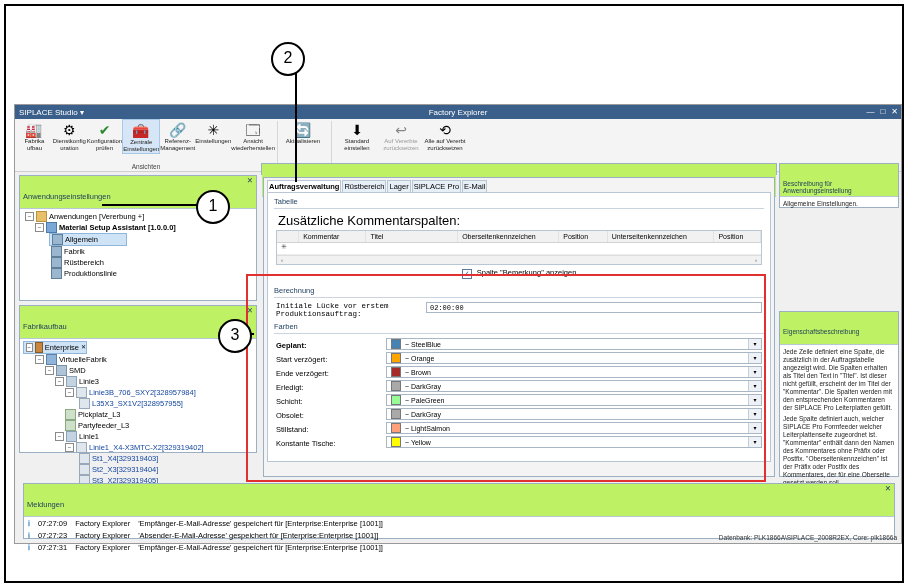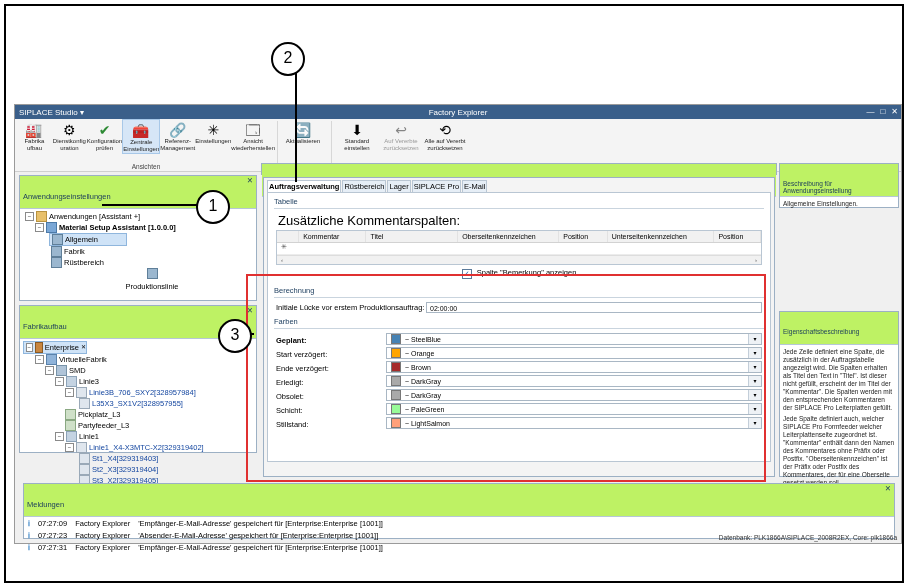--- a/index.html
+++ b/index.html
@@ -41,21 +41,21 @@
   .section{font-size:7.5px;color:#1a3b5c;margin:4px 0 2px 6px;}
   .hr{height:1px;background:#c9d4de;margin:2px 6px 4px 6px;}
   .grid{margin:0 8px;border:1px solid #b9c6d3;background:#fff;}
   .ghdr{display:flex;font-size:7px;background:#f1f1f1;border-bottom:1px solid #d2d2d2;}
   .ghdr div{padding:2px 4px;border-right:1px solid #e2e2e2;}
   .grow{height:11px;border-bottom:1px solid #ececec;font-size:7px;padding-left:4px;color:#555;}
   .scrollh{height:8px;background:#f1f1f1;border-top:1px solid #ddd;position:relative;}
   .scrollh .lft,.scrollh .rgt{position:absolute;top:0;font-size:6px;line-height:8px;width:10px;text-align:center;color:#555;}
   .scrollh .lft{left:0;}.scrollh .rgt{right:0;}
   .chkline{text-align:center;font-size:7.5px;padding:3px 0;}
-  .inputrow{display:flex;align-items:center;margin:0 8px 3px 8px;font-size:7.5px;}
+  .inputrow{display:flex;margin:0 8px 3px 8px;font-size:7.5px;font-family:Liberation Mono, monospace;}
   .inputrow .lbl{width:150px;}
   .txtin{flex:1;height:11px;border:1px solid #a9b7c4;background:#fff;font-size:7px;padding:0 3px;box-sizing:border-box;line-height:11px;}
   .colorrow{display:flex;align-items:flex-end;margin:0 8px 2px 8px;font-size:7.5px;}
   .colorrow .lbl{width:110px;}
   .combo{flex:1;height:12px;border:1px solid #a9b7c4;background:#fff;display:flex;align-items:center;position:relative;box-sizing:border-box;}
   .swatch{width:8px;height:8px;border:1px solid #777;margin:0 4px;}
   .combo .cv{font-size:7px;}
   .combo .arrow{position:absolute;right:0;top:0;width:12px;height:10px;background:#eef2f6;border-left:1px solid #c3ced9;text-align:center;font-size:6px;line-height:10px;}
   
   .desc{font-size:6.5px;line-height:8px;padding:3px;color:#222;}
@@ -146,40 +146,40 @@
 
     <div class="panel" style="left:4px;top:70px;width:238px;height:126px;">
       <div class="panelhdr">
         <span>Anwendungseinstellungen</span>
         <span class="x">✕</span>
       </div>
       <div class="tree">
         <div class="tnode" style="padding-left:2px;">
           <span class="sq">−</span>
           <span class="ico" style="background:#e8c06a;border:1px solid #b99340;"></span>
-          <span>Anwendungen [Assistant +]</span>
+          <span>Anwendungen [Vererbung +]</span>
         </div>
         <div class="tnode" style="padding-left:12px;">
           <span class="sq">−</span>
           <span class="ico" style="background:#7aa7d6;border:1px solid #4c7aa8;"></span>
           <span style="font-weight:bold;">Material Setup Assistant [1.0.0.0]</span>
         </div>
         <div class="tnode selrow" style="margin-left:26px;width:74px;padding-left:2px;">
           <span class="ico" style="background:#9bb7cf;border:1px solid #5f7f99;"></span>
           <span>Allgemein</span>
         </div>
         <div class="tnode" style="padding-left:28px;">
           <span class="ico" style="background:#9bb7cf;border:1px solid #5f7f99;"></span>
           <span>Fabrik</span>
         </div>
         <div class="tnode" style="padding-left:28px;">
           <span class="ico" style="background:#9bb7cf;border:1px solid #5f7f99;"></span>
           <span>Rüstbereich</span>
         </div>
-        <div class="tnode" style="padding-left:28px;flex-direction:column;">
+        <div class="tnode" style="padding-left:28px;">
           <span class="ico" style="background:#9bb7cf;border:1px solid #5f7f99;"></span>
           <span>Produktionslinie</span>
         </div>
       </div>
     </div>
 
     <div class="panel" style="left:4px;top:200px;width:238px;height:148px;">
       <div class="panelhdr">
         <span>Fabrikaufbau</span>
         <span class="x">✕</span>
@@ -329,40 +329,48 @@
         </div>
         <div class="colorrow">
           <span class="lbl">Erledigt:</span>
           <span class="combo">
             <span class="swatch" style="background:#A9A9A9;"></span>
             <span class="cv">~ DarkGray</span>
             <span class="arrow">▾</span>
           </span>
         </div>
         <div class="colorrow">
+          <span class="lbl">Schicht:</span>
+          <span class="combo">
+            <span class="swatch" style="background:#98FB98;"></span>
+            <span class="cv">~ PaleGreen</span>
+            <span class="arrow">▾</span>
+          </span>
+        </div>
+        <div class="colorrow">
           <span class="lbl">Obsolet:</span>
           <span class="combo">
             <span class="swatch" style="background:#A9A9A9;"></span>
             <span class="cv">~ DarkGray</span>
             <span class="arrow">▾</span>
           </span>
         </div>
         <div class="colorrow">
-          <span class="lbl">Schicht:</span>
-          <span class="combo">
-            <span class="swatch" style="background:#98FB98;"></span>
-            <span class="cv">~ PaleGreen</span>
-            <span class="arrow">▾</span>
-          </span>
-        </div>
-        <div class="colorrow">
           <span class="lbl">Stillstand:</span>
           <span class="combo">
             <span class="swatch" style="background:#FFA07A;"></span>
             <span class="cv">~ LightSalmon</span>
+            <span class="arrow">▾</span>
+          </span>
+        </div>
+        <div class="colorrow">
+          <span class="lbl">Konstante Tische:</span>
+          <span class="combo">
+            <span class="swatch" style="background:#FFFF00;"></span>
+            <span class="cv">~ Yellow</span>
             <span class="arrow">▾</span>
           </span>
         </div>
 
       </div>
     </div>
 
     <div class="panel" style="left:764px;top:58px;width:120px;height:45px;">
       <div class="panelhdr" style="font-size:6.5px;">Beschreibung für Anwendungseinstellung</div>
       <div class="desc">Allgemeine Einstellungen.</div>

